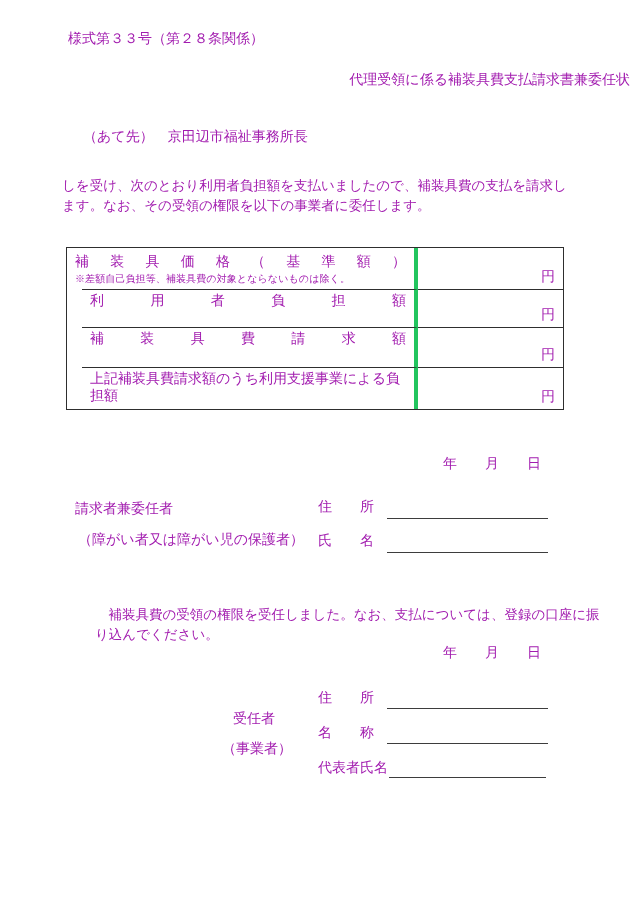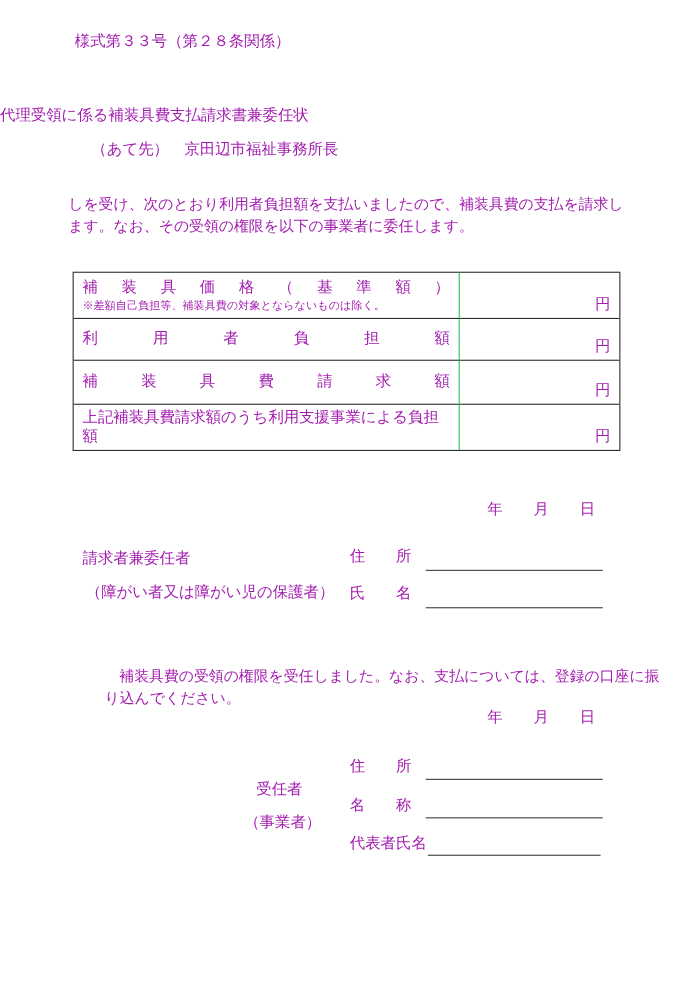--- a/index.html
+++ b/index.html
@@ -8,40 +8,40 @@
     width:630px;height:903px;
     background:#ffffff;
     font-family:"Liberation Serif","DejaVu Serif",serif;
     color:#a21caf;
     font-size:14px;
     overflow:hidden;
     padding-left:40px;
   }
   .abs{position:absolute;line-height:17px;}
   .form-number{left:68px;top:30px;}
-  .doc-title{left:0;width:630px;top:97px;text-align:left;}
+  .doc-title{left:0;width:630px;top:71px;text-align:right;}
   .addressee{left:83px;top:128px;}
 
   .para{font-size:13.5px;line-height:19.5px;}
   .main-para{left:62px;top:176px;width:515px;}
   .accept-para{left:62px;top:605px;width:515px;margin-left:33px;}
   .dotted-blank{
     display:inline-block;width:95px;height:12px;
     border-bottom:1px dotted #767676;
   }
 
   .amount-table{
     position:absolute;left:66px;top:247px;width:496px;
     display:grid;grid-template-columns:351px 1fr;
     grid-template-rows:41px 38px 40px 42px;
     border:1px solid #2e2e2e;
   }
   .tcell{box-sizing:border-box;}
-  .lcell{border-right:1px solid #22c55e;padding:2px 8px;}
-  .lcell.vcenter{display:flex;align-items:center;}
+  .lcell{border-right:4px solid #22c55e;padding:2px 8px;}
+  .lcell.vcenter{display:flex;margin-left:15px;}
   .vcell{position:relative;}
   .bt{border-top:1px solid #2e2e2e;}
   .spread{width:100%;text-align:justify;text-align-last:justify;line-height:18px;white-space:normal;}
   .row1-label{line-height:17px;padding-top:3px;}
   .note{font-size:10px;line-height:17px;white-space:nowrap;letter-spacing:0.1px;}
   .plain-label{line-height:17px;}
   .unit{position:absolute;right:8px;bottom:3px;}
 
   .date-line{white-space:pre;}
   .date1{left:443px;top:455px;}

